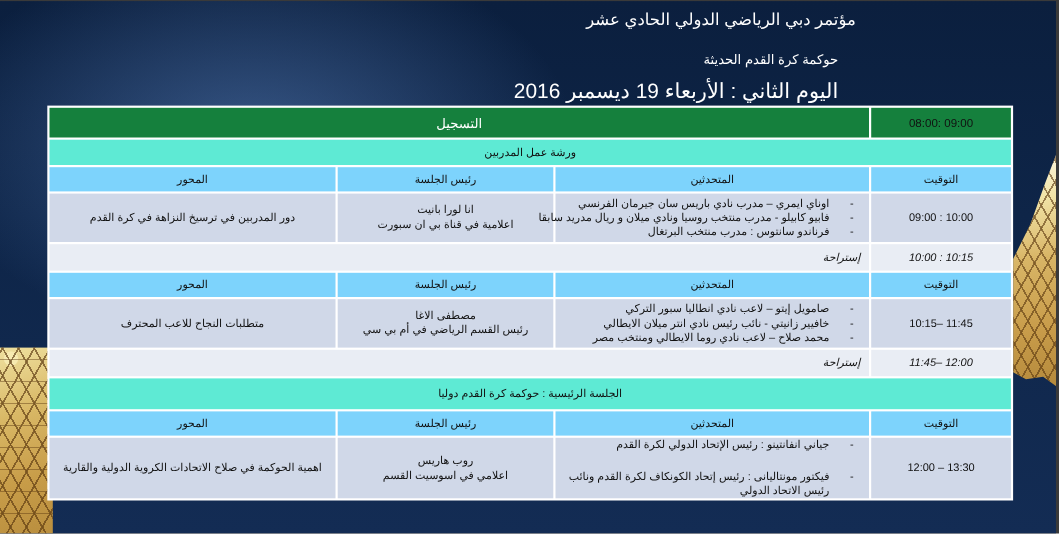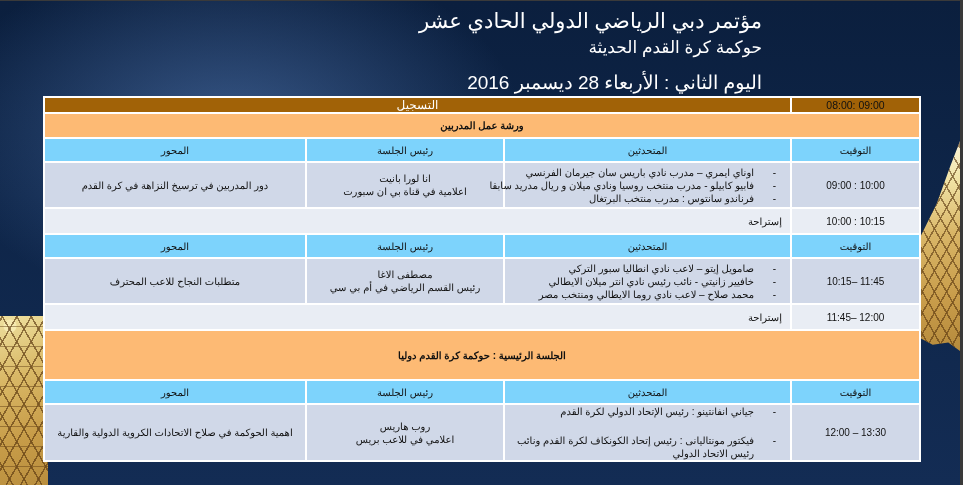--- a/index.html
+++ b/index.html
@@ -20,53 +20,53 @@
       repeating-linear-gradient(0deg, transparent 0 19px, rgba(90,55,15,0.6) 19px 20px);
     opacity:.75;}
   .hex-right{position:absolute;left:921px;top:140px;width:39px;height:210px;
     background:linear-gradient(170deg,#fbf6e2 0%,#f1e3a6 20%,#d8b566 45%,#c89c4a 75%,#b58a3c 100%);
     clip-path:polygon(100% 0,100% 100%,70% 96%,30% 97%,0 94%,0 45%,40% 30%,75% 12%);}
   .hex-right::before{content:"";position:absolute;inset:0;
     background-image:
       repeating-linear-gradient(60deg, transparent 0 9px, rgba(90,55,15,0.85) 9px 10.5px),
       repeating-linear-gradient(-60deg, transparent 0 9px, rgba(90,55,15,0.85) 9px 10.5px);
     opacity:.7;}
-  .t1{position:absolute;right:198px;top:8px;font-size:21px;color:#fff;white-space:nowrap;direction:rtl;}
-  .t2{position:absolute;right:198px;top:36px;font-size:17px;color:#fff;white-space:nowrap;direction:rtl;}
+  .t1{position:absolute;right:182px;top:8px;font-size:15px;color:#fff;white-space:nowrap;direction:rtl;}
+  .t2{position:absolute;right:198px;top:46px;font-size:12px;color:#fff;white-space:nowrap;direction:rtl;}
   .t3{position:absolute;right:198px;top:70px;font-size:19px;color:#fff;white-space:nowrap;direction:rtl;}
   table.sched{position:absolute;left:43px;top:96px;width:876px;border-collapse:separate;border-spacing:2px;
     background:#ffffff;direction:rtl;table-layout:fixed;}
   table.sched td{font-size:10px;color:#111;text-align:center;vertical-align:middle;padding:0 6px;}
-  .r-reg td{background:#a16207;color:#fff;height:14px;}
+  .r-reg td{background:#15803d;color:#fff;height:27px;}
   .r-reg td.time{color:#111;font-size:10.5px;}
   .r-reg td.reglabel{font-size:12px;color:#fff;}
-  .r-sec td{background:#fdba74;height:23px;font-size:10.5px;font-weight:bold;}
-  .r-sec.tall td{height:48px;}
+  .r-sec td{background:#5eead4;height:23px;font-size:10.5px;}
+  .r-sec.tall td{height:28px;}
   .r-hdr td{background:#7dd3fc;height:22px;}
   .r-body td{background:#d0d8e8;height:44px;font-size:9.5px;line-height:13px;}
-  .r-break td{background:#e9edf4;height:24px;}
+  .r-break td{background:#e9edf4;height:24px;font-style:italic;}
   .r-break td.breaklabel{text-align:right;padding-right:8px;}
   td.time{font-size:11px;}
   .speakers{text-align:right !important;padding-right:10px !important;}
   .speakers ul{list-style:none;margin:0;padding:0;}
   .speakers li{position:relative;padding-right:26px;white-space:nowrap;}
   .speakers li::before{content:"-";position:absolute;right:4px;top:0;}
   .speakers li.wrap{white-space:normal;margin-top:16px;}
   .chair span{display:block;}
 </style>
 </head>
 <body>
 
 <div class="slide">
   <div class="hex-left"></div>
   <div class="hex-right"></div>
 
   <div class="t1">مؤتمر دبي الرياضي الدولي الحادي عشر</div>
   <div class="t2">حوكمة كرة القدم الحديثة</div>
-  <div class="t3">اليوم الثاني : الأربعاء 28 ديسمبر 2016</div>
+  <div class="t3">اليوم الثاني : الأربعاء 19 ديسمبر 2016</div>
 </div>
 
 <table class="sched">
   <colgroup>
     <col style="width:127px">
     <col style="width:285px">
     <col style="width:196px">
     <col style="width:260px">
   </colgroup>
 
@@ -143,18 +143,18 @@
   <tr class="r-body">
     <td class="time">13:30 – 12:00</td>
     <td class="speakers">
       <ul>
         <li>جياني انفانتينو : رئيس الإتحاد الدولي لكرة القدم</li>
         <li class="wrap">فيكتور مونتاليانى : رئيس إتحاد الكونكاف لكرة القدم ونائب رئيس الاتحاد الدولي</li>
       </ul>
     </td>
     <td class="chair">
       <span>روب هاريس</span>
-      <span>اعلامي في للاعب بريس</span>
+      <span>اعلامي في اسوسيت القسم</span>
     </td>
     <td>اهمية الحوكمة في صلاح الاتحادات الكروية الدولية والقارية</td>
   </tr>
 </tbody>
   </table>
 
 </body></html>

